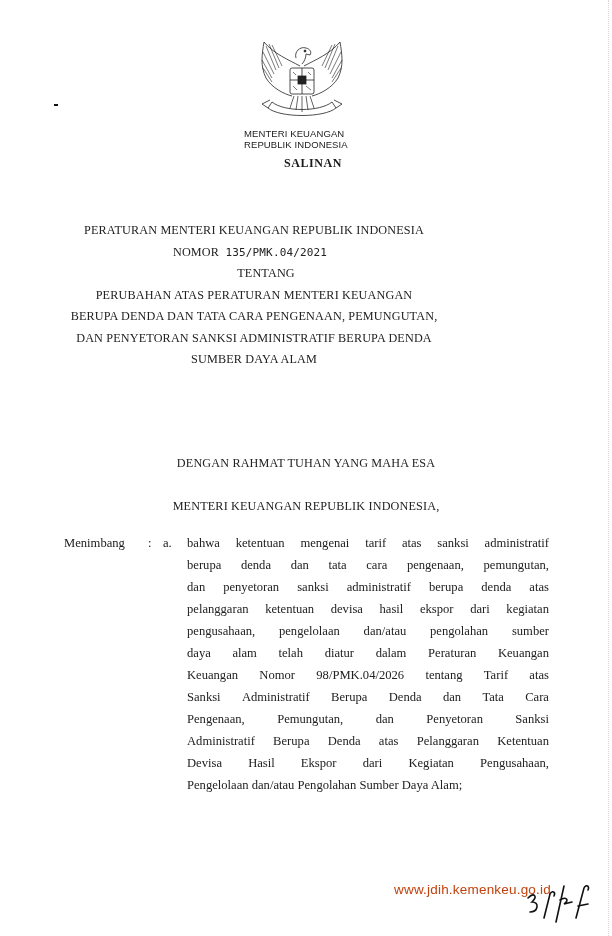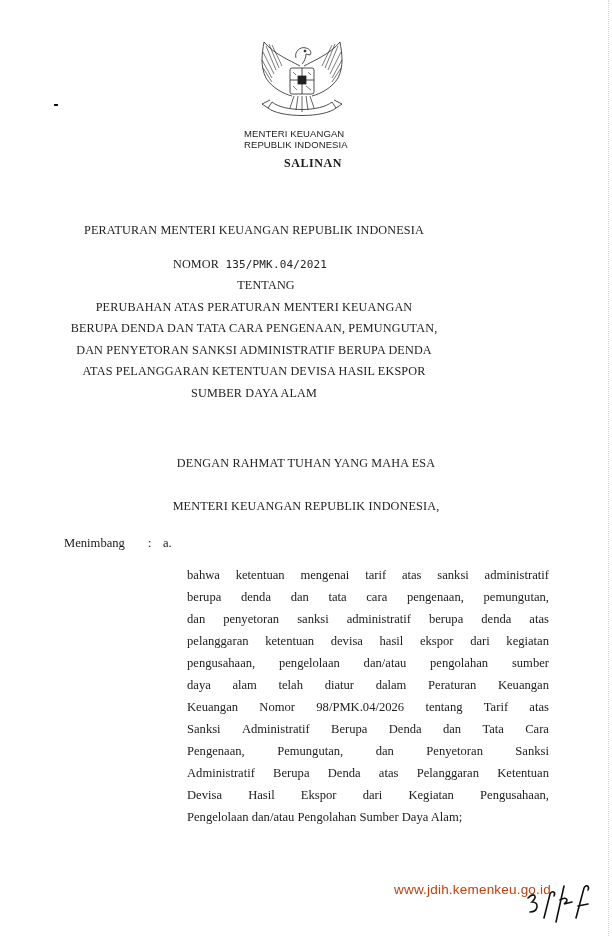--- a/index.html
+++ b/index.html
@@ -28,21 +28,21 @@
   .center-line {
     position: absolute; left: 0; width: 612px; text-align: center; font-family: "Liberation Serif", serif;
     font-size: 12.2px; letter-spacing: 0.15px; color: #222; white-space: nowrap;
   }
   .consider { position: absolute; left: 64px; top: 532px; width: 500px; }
   .consider .label { position: absolute; left: 0; top: 0; font-family: "Liberation Serif", serif; font-size: 12.6px; line-height: 22px; }
   .consider .colon { position: absolute; left: 84px; top: 0; font-size: 12.6px; line-height: 22px; font-family: "Liberation Serif", serif; }
   .consider .letter { position: absolute; left: 99px; top: 0; font-size: 12.6px; line-height: 22px; font-family: "Liberation Serif", serif; }
   .consider .text {
     position: absolute; left: 123px; top: 0; width: 362px;
-    font-family: "Liberation Serif", serif; font-size: 12.6px; line-height: 22px; color: #222; margin-top: 32px;
+    font-family: "Liberation Serif", serif; font-size: 12.6px; line-height: 22px; color: #222;
   }
   .consider .text .ln { display: block; text-align: justify; text-align-last: justify; white-space: nowrap; height: 22px; }
   .consider .text .ln.last { text-align-last: left; }
   .ln-inner { display: flex; justify-content: space-between; }
   .footer-url {
     position: absolute; left: 394px; top: 882px; font-family: "Liberation Sans", "DejaVu Sans", sans-serif;
     font-size: 13.5px; color: #c2410c; letter-spacing: 0.2px;
   }
   .signature { position: absolute; left: 520px; top: 878px; width: 80px; height: 48px; }
 </style>
@@ -77,29 +77,28 @@
 
 <div class="ministry">
   <div>MENTERI KEUANGAN</div>
   <div>REPUBLIK INDONESIA</div>
 </div>
 
 <div class="salinan">SALINAN</div>
 
 <div class="title-block">
   <div class="tline">PERATURAN MENTERI KEUANGAN REPUBLIK INDONESIA</div>
-  <div class="tline" style="padding-right:8px;margin-top:12px;">
+  <div class="tline" style="padding-right:8px;">
     <span>NOMOR</span>&nbsp;
     <span class="nomor">135/PMK.04/2021</span>
   </div>
   <div class="tline" style="padding-left:24px;">TENTANG</div>
   <div class="tline">PERUBAHAN ATAS PERATURAN MENTERI KEUANGAN</div>
   <div class="tline">BERUPA DENDA DAN TATA CARA PENGENAAN, PEMUNGUTAN,</div>
   <div class="tline">DAN PENYETORAN SANKSI ADMINISTRATIF BERUPA DENDA</div>
-  <div class="tline">ATAS PELANGGARAN KETENTUAN DEVISA HASIL EKSPOR</div>
   <div class="tline">SUMBER DAYA ALAM</div>
 </div>
 
 <div class="center-line" style="top:456px;">DENGAN RAHMAT TUHAN YANG MAHA ESA</div>
 <div class="center-line" style="top:499px;">MENTERI KEUANGAN REPUBLIK INDONESIA,</div>
 
 <div class="consider">
   <div class="label">Menimbang</div>
   <div class="colon">:</div>
   <div class="letter">a.</div>

